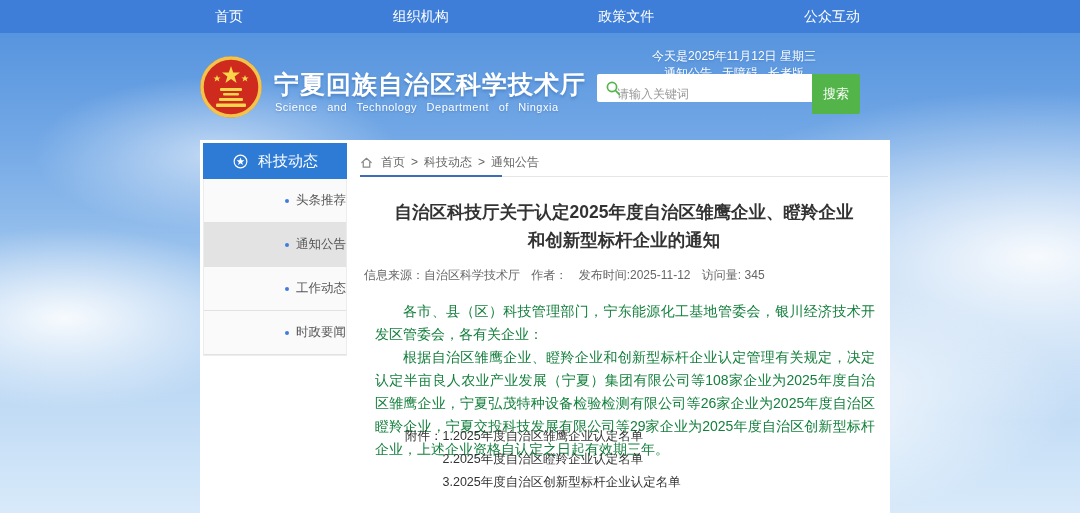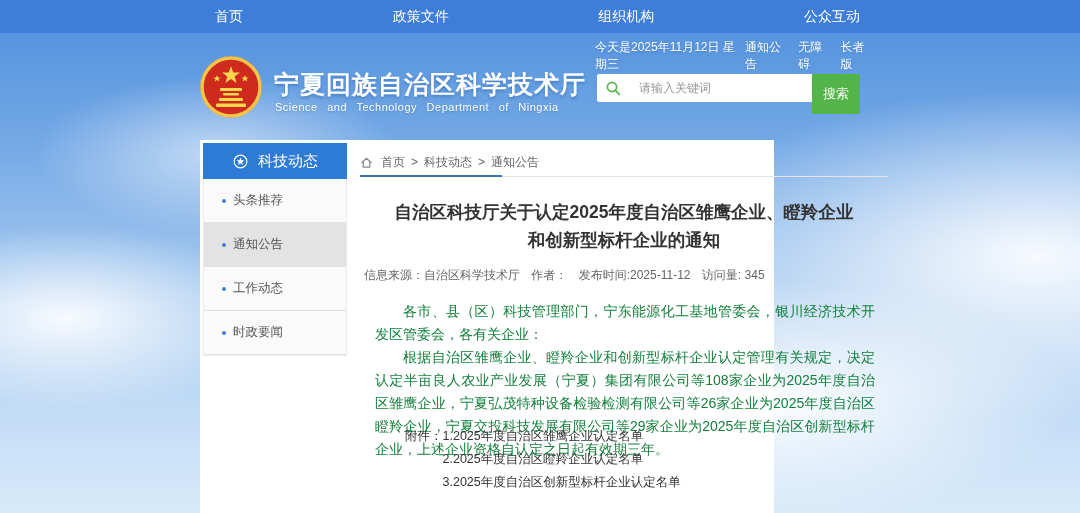--- a/index.html
+++ b/index.html
@@ -41,64 +41,65 @@
     text-shadow:0 2px 3px rgba(40,90,160,.45); white-space:nowrap;
   }
   .site-subtitle {
     position:absolute; left:275px; top:101px; width:268px;
     color:#fff; font-size:11px; letter-spacing:.5px; word-spacing:6px;
     text-shadow:0 1px 2px rgba(40,90,160,.4); white-space:nowrap;
   }
   .header-right {
     position:absolute; left:595px; top:48px; width:278px; height:16px;
     display:flex; justify-content:space-between; align-items:center;
-    color:#fff; font-size:12px; text-shadow:0 1px 2px rgba(40,90,160,.35);
+    color:#fff; font-size:12px; text-shadow:0 1px 2px rgba(40,90,160,.35);flex-direction:column;
   }
   .header-links { display:flex; gap:10px; }
   .header-links span { cursor:pointer; }
   .searchbar {
     position:absolute; left:597px; top:74px; width:263px; height:28px;
     display:flex;
   }
   .search-input-wrap {
     position:relative; width:215px; height:28px; background:#fff;
     border-radius:2px 0 0 2px;
   }
   .search-input {
     width:100%; height:100%; border:none; outline:none;
-    padding:0 6px 0 42px; font-size:12px; color:#333; background:transparent;
+    padding:0 6px 0 20px; font-size:12px; color:#333; background:transparent;
     font-family:"Liberation Sans","DejaVu Sans",sans-serif;
+    margin-top:6px;
   }
   .search-input::placeholder { color:#999; }
   .search-glass { position:absolute; left:8px; top:6px; width:16px; height:16px; }
   .search-btn {
     width:48px; height:40px; background:#53b449; color:#fff; border:none;
     font-size:13px; cursor:pointer; border-radius:0 2px 2px 0;
     font-family:"Liberation Sans","DejaVu Sans",sans-serif;
   }
 
   
   .content {
-    position:absolute; left:200px; top:140px; width:574px; height:373px;
+    position:absolute; left:200px; top:140px; width:690px; height:373px;
     background:#fff;
   }
 
   
   .sidebar { position:absolute; left:3px; top:3px; width:144px; }
   .sidebar-head {
     height:36px; background:#2e7bd6; color:#fff;
     display:flex; align-items:center; justify-content:center; gap:9px;
     font-size:15px;
   }
   .sidebar-head svg { width:17px; height:17px; }
   .sidebar-menu { background:#fafafa; border:1px solid #ececec; border-top:none; }
   .sidebar-item {
     height:44px; display:flex; align-items:center; padding-left:18px;
     border-bottom:1px solid #e2e2e2; font-size:12.5px; color:#555;
-    cursor:pointer; background:#fafafa;
+    cursor:pointer; background:#fafafa;justify-content:flex-end;
   }
   .sidebar-item:last-child { border-bottom:1px solid #e2e2e2; }
   .sidebar-item.active { background:#e3e3e3; }
   .bullet { width:4px; height:4px; background:#3e7ed8; border-radius:50%; margin-right:7px; flex:0 0 auto; }
 
   
   .main { position:absolute; left:160px; top:0; width:528px; }
   .breadcrumb {
     position:absolute; left:0; top:12px; height:20px;
     display:flex; align-items:center; gap:6px; font-size:12px; color:#666;
@@ -129,22 +130,22 @@
   .attach-item { cursor:pointer; }
 </style>
 </head>
 <body>
 
 <div id="page">
 
   <div class="topnav">
     <div class="topnav-inner">
       <div class="topnav-item">首页</div>
+      <div class="topnav-item">组织机构</div>
       <div class="topnav-item">政策文件</div>
-      <div class="topnav-item">组织机构</div>
       <div class="topnav-item">公众互动</div>
     </div>
   </div>
 
   <div class="logo">
     <svg viewBox="0 0 64 64" width="64" height="64">
       <circle cx="32" cy="32" r="30.5" fill="#cf2a1e"></circle>
       <circle cx="32" cy="32" r="29" fill="none" stroke="#f3c34a" stroke-width="3.5"></circle>
       <polygon fill="#f9d64b" points="32,11 34.2,17.4 41,17.5 35.6,21.6 37.6,28 32,24.1 26.4,28 28.4,21.6 23,17.5 29.8,17.4"></polygon>
       <polygon fill="#f9d64b" points="18,20 19,22.4 21.6,22.5 19.6,24.1 20.3,26.6 18,25.1 15.7,26.6 16.4,24.1 14.4,22.5 17,22.4"></polygon>

